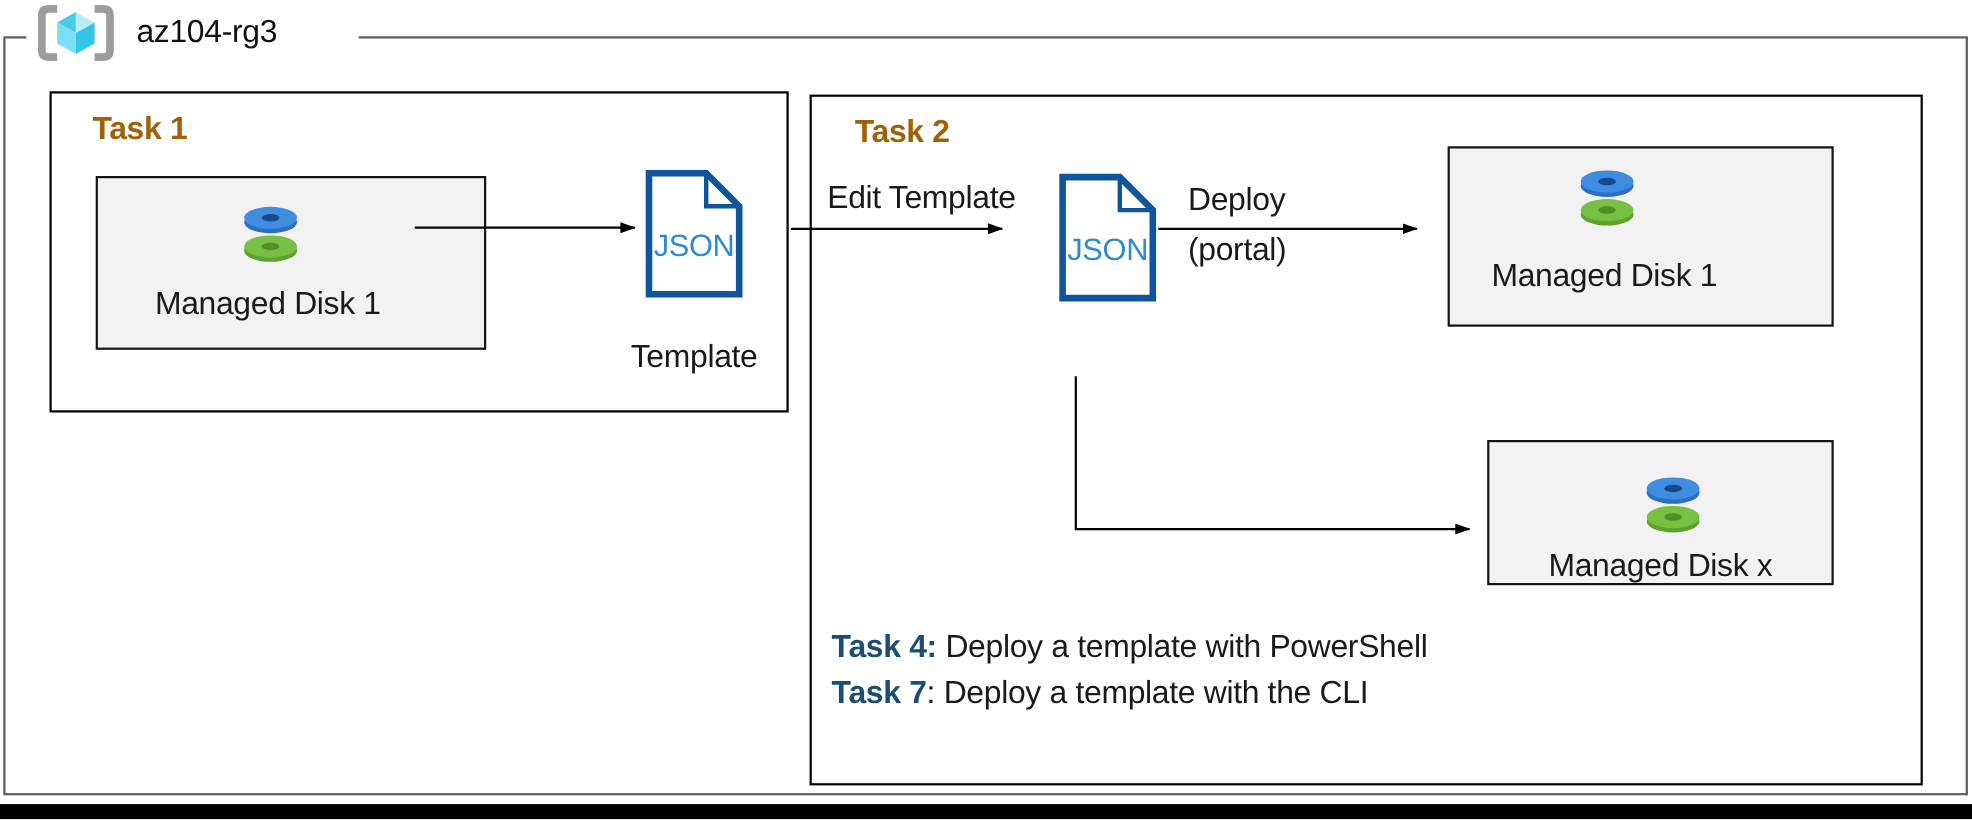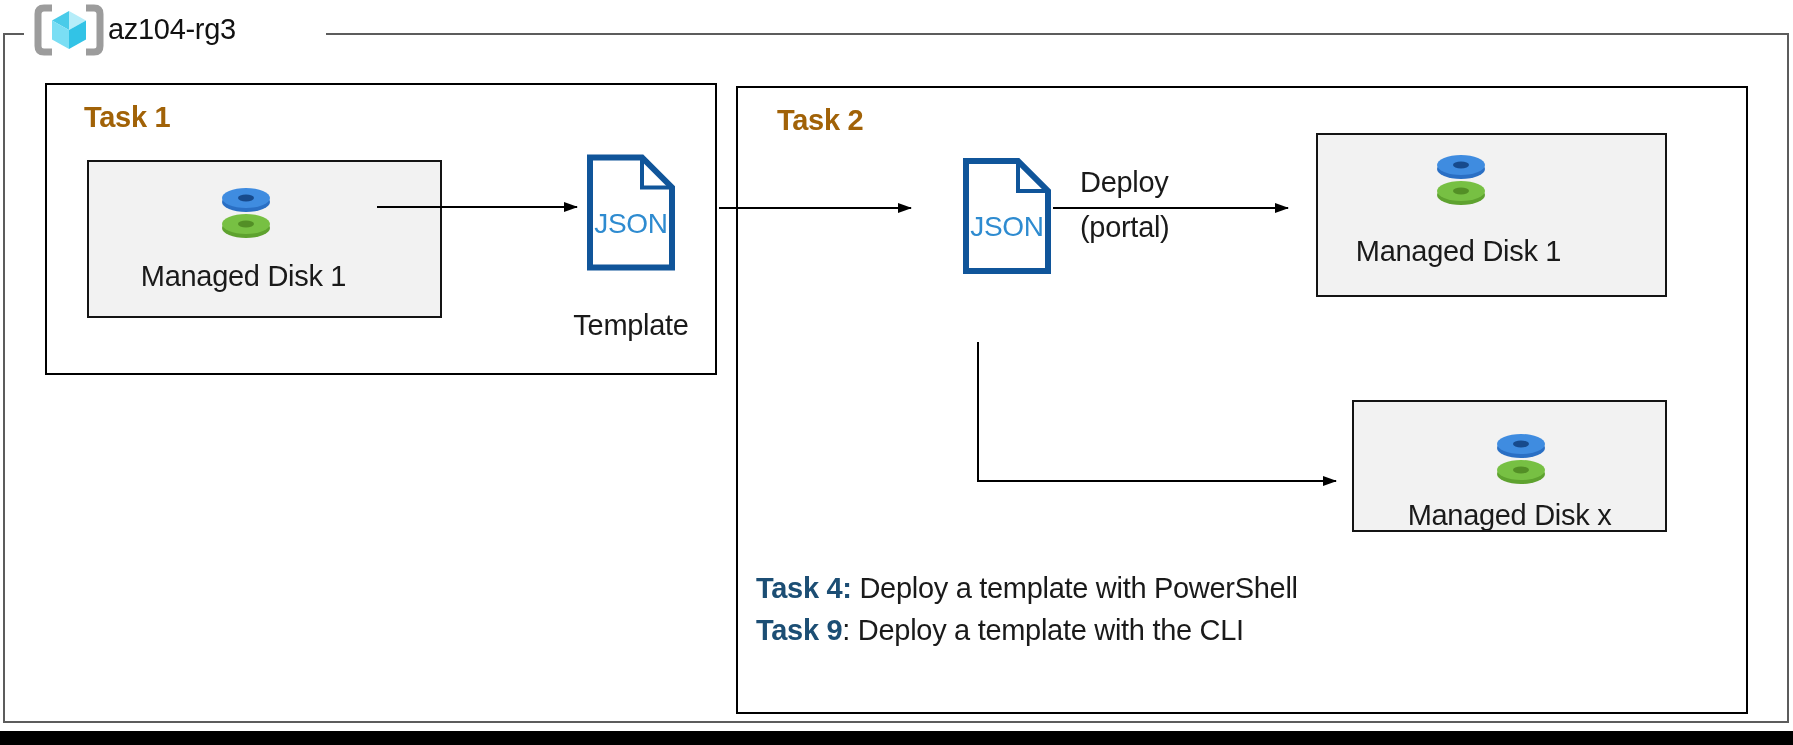--- a/index.html
+++ b/index.html
@@ -7,21 +7,21 @@
   #page {
     position:relative; width:1793px; height:745px; background:#ffffff;
     font-family:"Liberation Sans", sans-serif; color:#1a1a1a; overflow:hidden;
     letter-spacing:-0.3px;
   }
   .abs { position:absolute; }
   
   #rg-box { left:3px; top:33px; width:1786px; height:690px; border:2px solid #5c5c5c; }
   #rg-border-gap { left:24px; top:29px; width:302px; height:10px; background:#ffffff; }
   #rg-icon { left:32px; top:3px; width:74px; height:54px; }
-  #rg-label { left:108px; top:13px; font-size:29px; color:#111; }
+  #rg-label { left:124px; top:13px; font-size:29px; color:#111; }
   
   .task-box { border:2px solid #000000; background:transparent; }
   #task1-box { left:45px; top:83px; width:672px; height:292px; }
   #task2-box { left:736px; top:86px; width:1012px; height:628px; }
   .task-title { font-size:29px; font-weight:bold; color:#a16207; }
   #task1-title { left:84px; top:101px; }
   #task2-title { left:777px; top:104px; }
   
   .disk-box { background:#f2f2f2; border:2px solid #141414; }
   #disk-box-a { left:87px;  top:160px; width:355px; height:158px; }
@@ -93,20 +93,21 @@
   <svg class="json-icon" id="json-icon-1" viewBox="0 0 90 118">
     <path d="M4,4 H56 L86,34 V114 H4 Z" fill="#ffffff" stroke="#10559a" stroke-width="6"></path>
     <path d="M56,4 V34 H86" fill="none" stroke="#10559a" stroke-width="4"></path>
     <text x="45" y="79" text-anchor="middle" font-size="28" fill="#2e8bd0">JSON</text>
   </svg>
   <div class="abs caption" id="template-caption">Template</div>
 
   <div class="abs task-box" id="task2-box"></div>
   <div class="abs task-title" id="task2-title">Task 2</div>
 
+  <div class="abs" id="edit-template-label">Edit Template</div>
 
   <svg class="json-icon" id="json-icon-2" viewBox="0 0 90 118">
     <path d="M4,4 H56 L86,34 V114 H4 Z" fill="#ffffff" stroke="#10559a" stroke-width="6"></path>
     <path d="M56,4 V34 H86" fill="none" stroke="#10559a" stroke-width="4"></path>
     <text x="45" y="79" text-anchor="middle" font-size="28" fill="#2e8bd0">JSON</text>
   </svg>
 
   <div class="abs" id="deploy-label">Deploy</div>
   <div class="abs" id="deploy-sublabel">(portal)</div>
 
@@ -130,21 +131,21 @@
       <ellipse cx="27" cy="40" rx="8" ry="3.4" fill="#538f26"></ellipse>
       <ellipse cx="27" cy="18" rx="24" ry="10" fill="#2a6fc4"></ellipse>
       <ellipse cx="27" cy="14" rx="24" ry="10" fill="#3f8ce0"></ellipse>
       <ellipse cx="27" cy="14" rx="8" ry="3.4" fill="#174a8c"></ellipse>
     </svg>
     <div class="disk-label">Managed Disk x</div>
   </div>
 
   <div class="abs" id="task-list">
     <div><span class="prefix">Task 4:</span><span> Deploy a template with PowerShell</span></div>
-    <div><span class="prefix">Task 9</span><span>: Deploy a template with the CLI</span></div>
+    <div><span class="prefix">Task 7</span><span>: Deploy a template with the CLI</span></div>
   </div>
 
   <svg class="abs" id="connectors">
     <defs>
       <marker id="arr" markerWidth="9" markerHeight="7" refX="6.5" refY="2.5" orient="auto" markerUnits="strokeWidth">
         <path d="M0,0 L7,2.5 L0,5 Z" fill="#000000"></path>
       </marker>
     </defs>
     <path d="M377,207 H577" stroke="#000" stroke-width="2" fill="none" marker-end="url(#arr)"></path>
     <path d="M719,208 H911" stroke="#000" stroke-width="2" fill="none" marker-end="url(#arr)"></path>

